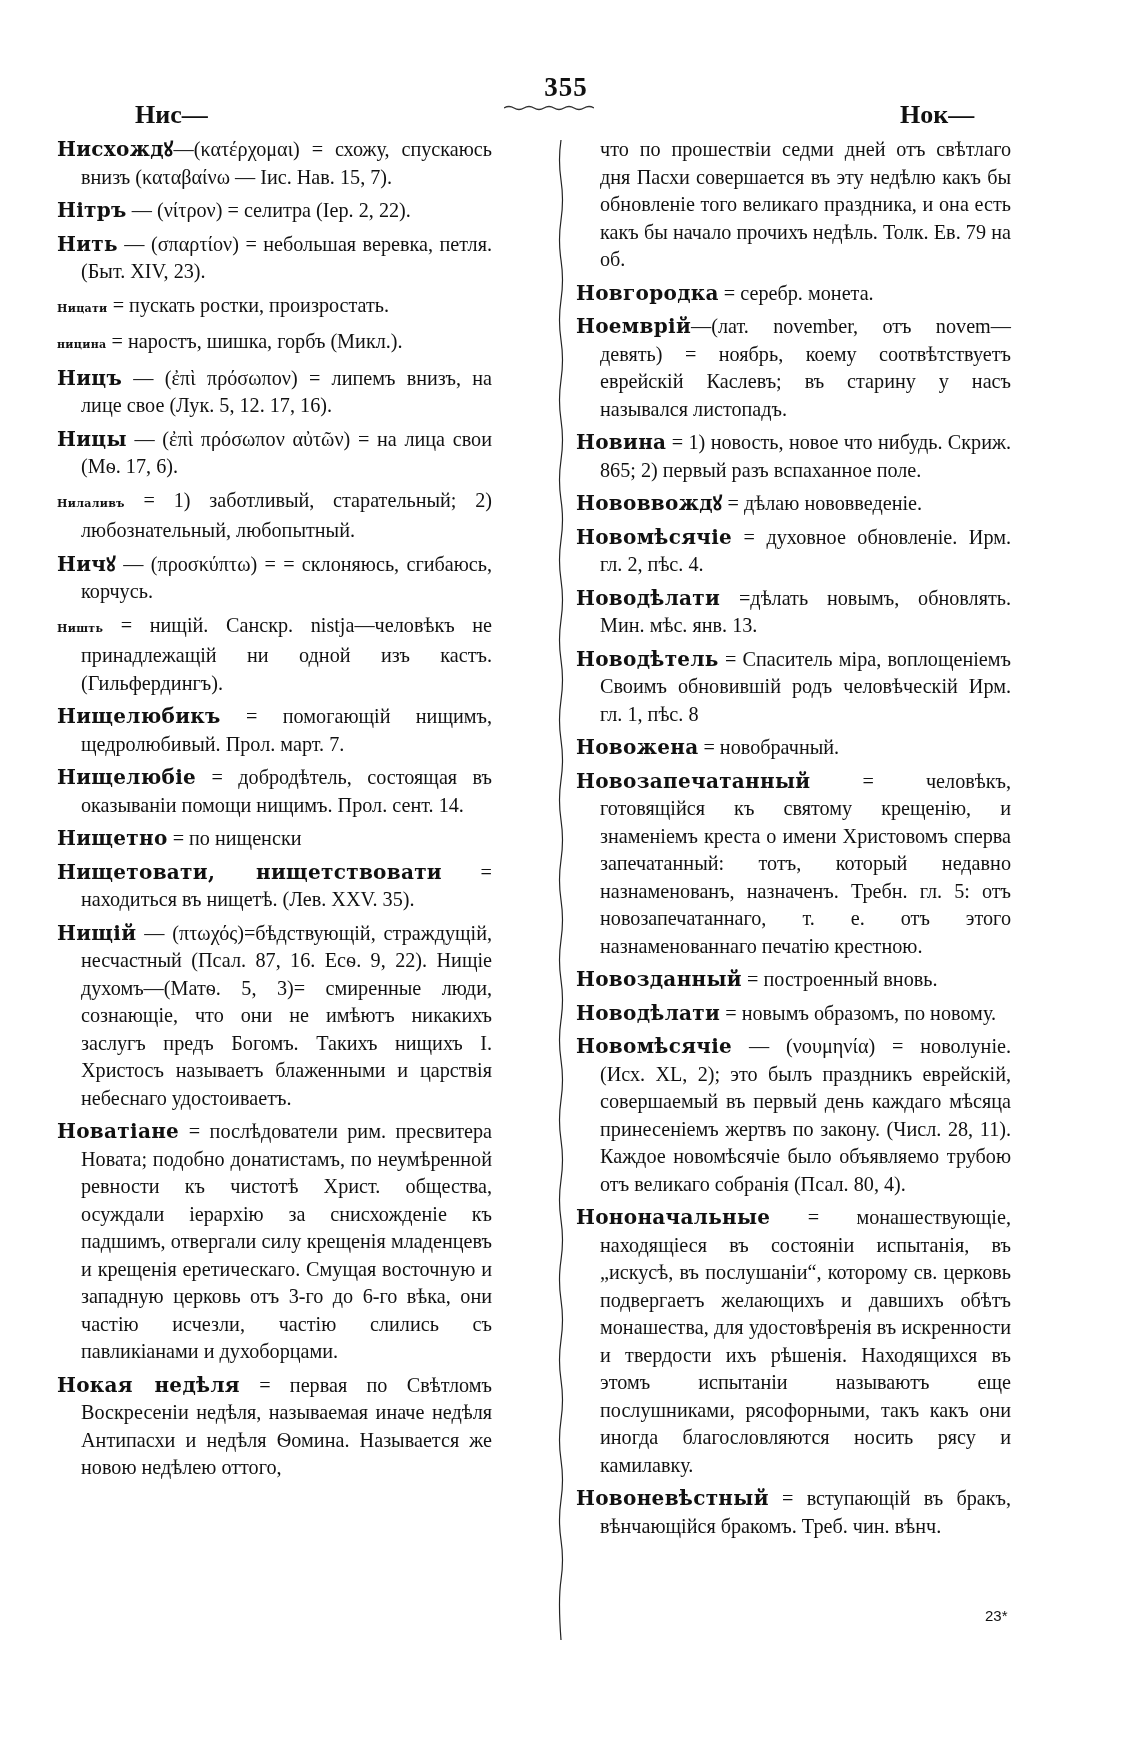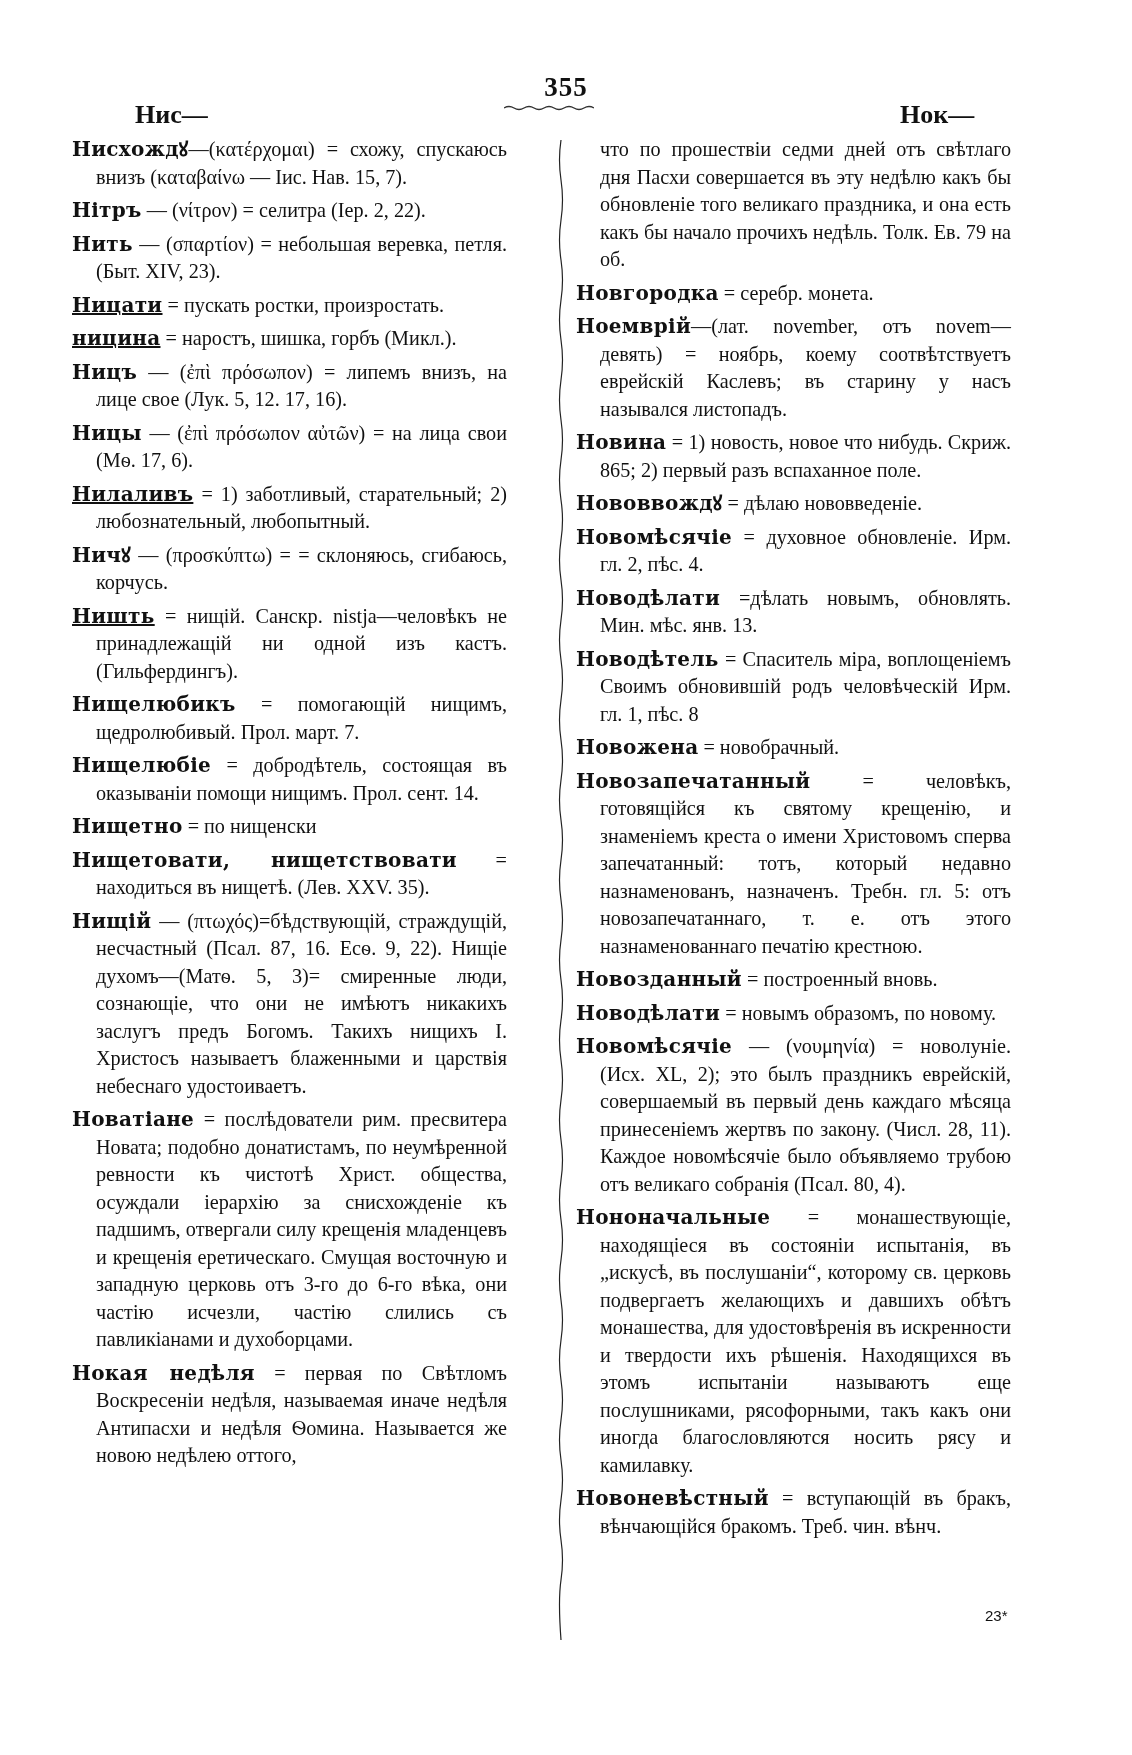--- a/index.html
+++ b/index.html
@@ -20,32 +20,32 @@
       position: absolute; top: 100px; font-size: 26px;
       font-family: "Liberation Serif", serif; font-weight: bold;
     }
     .guide-left { left: 135px; }
     .guide-right { left: 900px; }
     .column {
       position: absolute; top: 136px; width: 435px;
       font-size: 20.2px; line-height: 27.5px;
       font-family: "Liberation Serif", serif;
     }
-    .col-left { left: 72px; }
+    .col-left { left: 57px; }
     .col-right { left: 576px; }
     .divider {
       position: absolute; left: 557px; top: 140px; width: 8px; height: 1500px;
     }
     .entry {
       text-indent: -24px; padding-left: 24px; margin: 0 0 6px 0;
       text-align: justify;
     }
     .entry.cont { text-indent: 0; }
     .hw { font-weight: bold; font-family: "DejaVu Serif", serif; font-size: 20px; letter-spacing: 0.3px; }
-    .hw.small { font-size: 20px; text-decoration: underline; }
+    .hw.small { font-size: 11px; }
     .signature {
       position: absolute; left: 985px; top: 1607px; font-size: 15px;
       font-family: Liberation Sans, sans-serif;
     }
   </style>
 </head>
 <body>
 
 <div class="page-number">355</div>
 <svg class="page-rule" viewBox="0 0 90 6" preserveAspectRatio="none">

